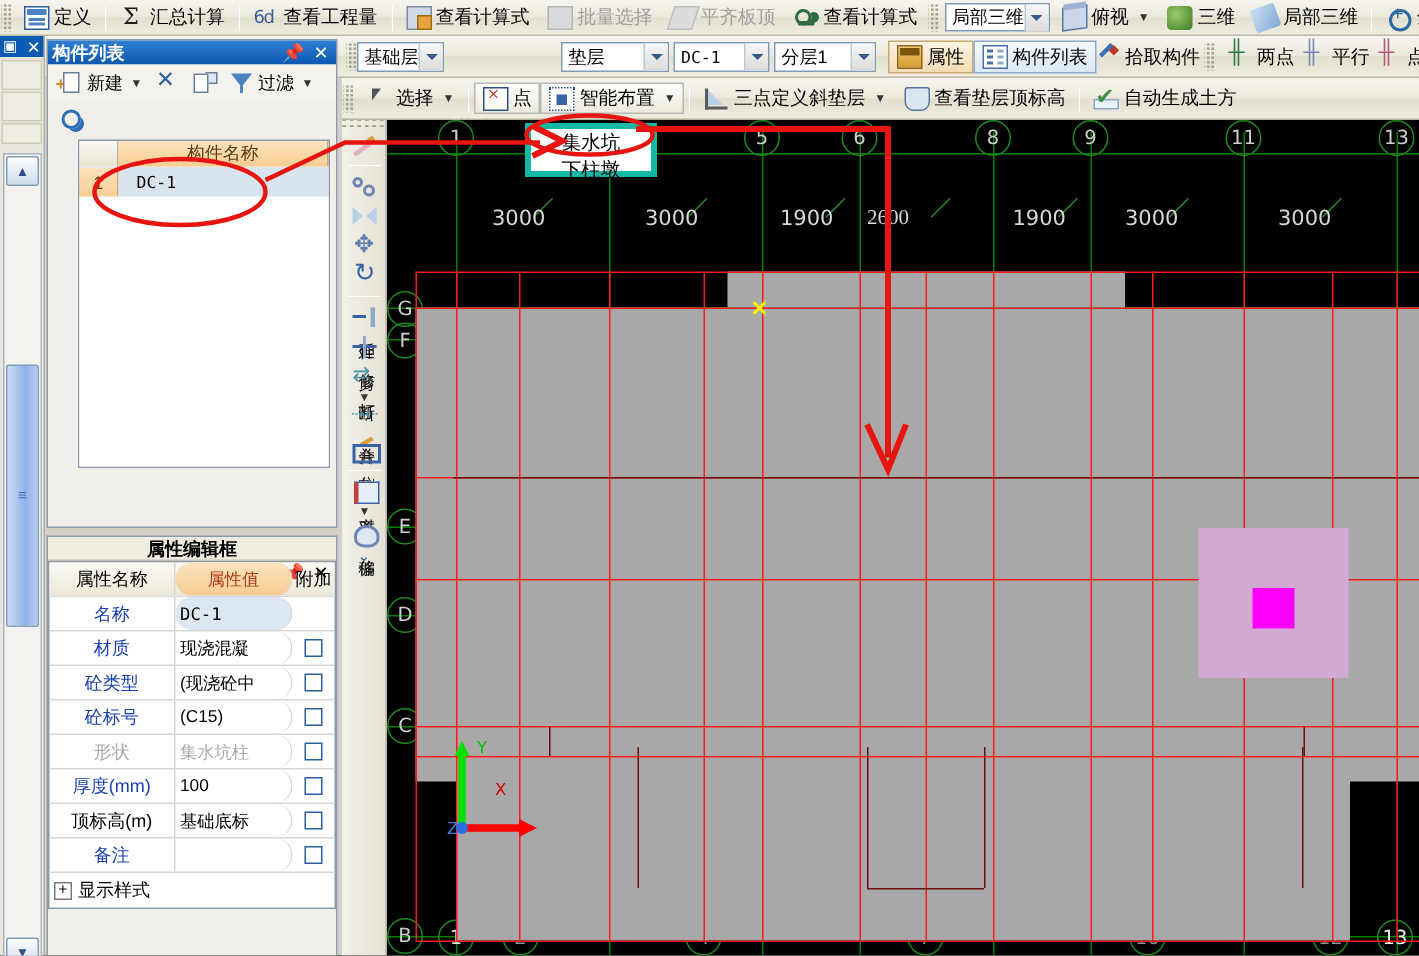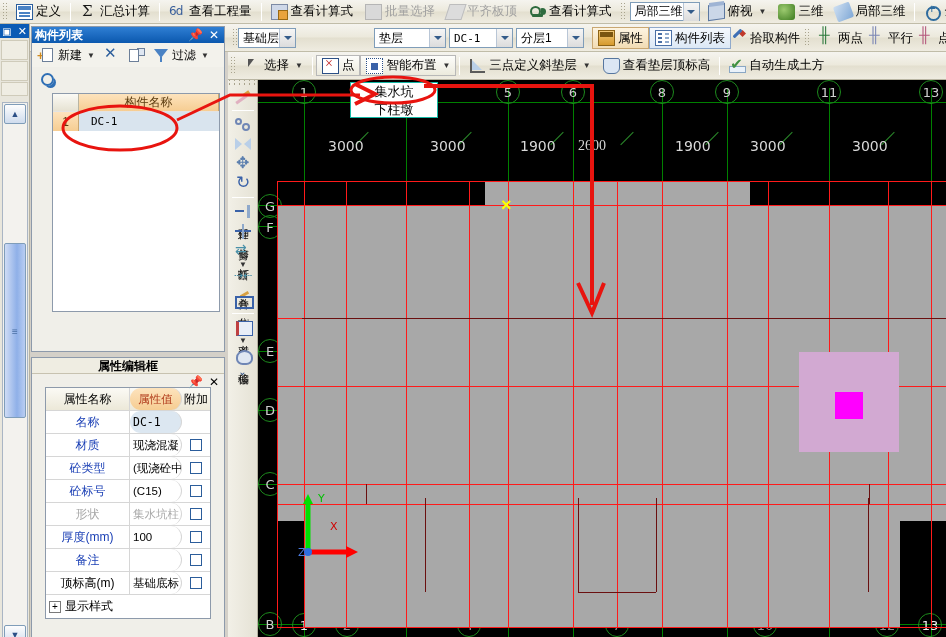--- a/index.html
+++ b/index.html
@@ -170,21 +170,21 @@
   .grow .nm { flex:1; background:#d9e4ee; display:flex; align-items:center; padding-left:12px;
      font-family:"DejaVu Sans Mono",monospace; font-size:11px;}
   #grid-body-fill { height:180px; background:#fff; }
 
   
   #panel-prop { position:absolute; left:31px; top:357px; width:194px; height:280px;
       background:#f0efe9; border:1px solid #8d9aab; border-bottom:none;}
   #prop-title { height:16px; background:#efede2; border-bottom:1px solid #c7c2b0;
      display:flex; align-items:center; padding:0 3px; font-size:12px;flex-direction:column; }
   #prop-title .sp { margin-left:auto; display:flex; gap:6px; padding-right:2px; }
-  #prop-grid { margin:13px; border:1px solid #8d9aab; background:#fff; }
+  #prop-grid { margin:0; border:1px solid #8d9aab; background:#fff; }
   .prow { display:flex; height:23px; font-size:12px; border-bottom:1px solid #d6d6d6; }
   .prow:last-child { border-bottom:none; }
   .pcell-n { width:84px; border-right:1px solid #d6d6d6; display:flex; align-items:center;
      justify-content:center; color:#1a3fb5; }
   .pcell-n.gray { color:#a9a9a9; }
   .pcell-n.black { color:#000; }
   .pcell-v { flex:1; border-right:1px solid #d6d6d6; display:flex; align-items:center;
      padding-left:3px; overflow:hidden; white-space:nowrap; font-size:11.5px;border-radius:11px;}
   .pcell-v.gray { color:#a9a9a9; }
   .pcell-v.sel { background:#dce7f1; font-family:"DejaVu Sans Mono",monospace; }
@@ -248,21 +248,21 @@
   .darkline-h { position:absolute; height:1px; background:#6a1010; }
   .pinkpad { position:absolute; background:#d2a9d2; }
   .magenta { position:absolute; background:#ff00ff; }
   .ycross { position:absolute; color:#ffff00; font-size:18px; line-height:1; font-weight:bold; }
 
   
   #annot { position:absolute; left:0; top:0; width:946px; height:637px; pointer-events:none; }
 
   
   #tip { position:absolute; left:350px; top:82px; width:88px; height:36px;
-     background:#fff; border:1px solid #14b8a6; color:#000; font-size:13px;
+     background:#fff; border:4px solid #14b8a6; color:#000; font-size:13px;
      display:flex; flex-direction:column; }
   #tip div { flex:1; display:flex; align-items:center; justify-content:center; }
 
   
   #gizmo { position:absolute; left:40px; top:400px; }
 </style>
 </head>
 <body>
 
 <div id="toolbar-row1">
@@ -523,29 +523,29 @@
         </div>
     </div>
     <div class="prow">
       <div class="pcell-n">厚度(mm)</div>
       <div class="pcell-v">100</div>
       <div class="pcell-a">
           <span class="chk"></span>
         </div>
     </div>
     <div class="prow">
-      <div class="pcell-n">备注</div>
-      <div class="pcell-v"></div>
+      <div class="pcell-n black">顶标高(m)</div>
+      <div class="pcell-v">基础底标</div>
       <div class="pcell-a">
           <span class="chk"></span>
         </div>
     </div>
     <div class="prow">
-      <div class="pcell-n black">顶标高(m)</div>
-      <div class="pcell-v">基础底标</div>
+      <div class="pcell-n">备注</div>
+      <div class="pcell-v"></div>
       <div class="pcell-a">
           <span class="chk"></span>
         </div>
     </div>
 
     <div id="prow-style">
       <span class="plus">+</span>
       <span>显示样式</span>
     </div>
   </div>

